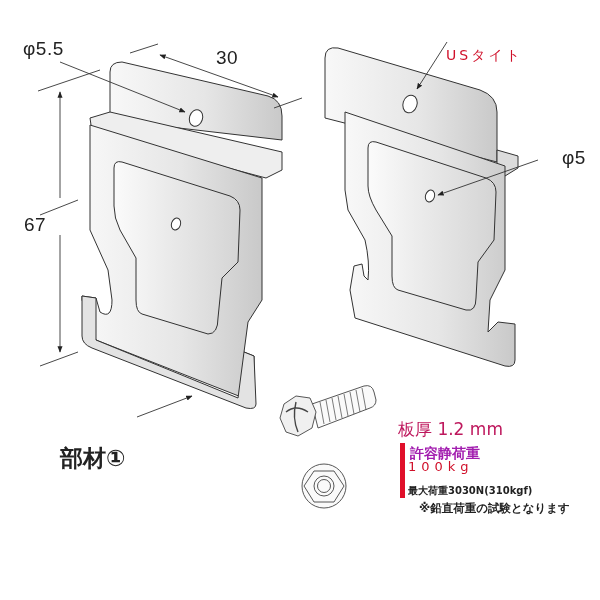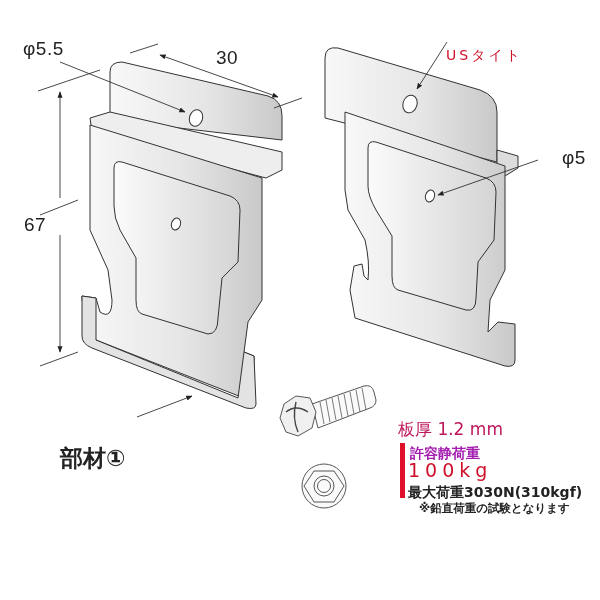--- a/index.html
+++ b/index.html
@@ -5,22 +5,22 @@
   html,body{margin:0;padding:0;background:#fff;}
   body{width:600px;height:600px;position:relative;overflow:hidden;font-family:"DejaVu Sans","Liberation Sans",sans-serif;}
   svg{position:absolute;left:0;top:0;}
   .lbl{position:absolute;color:#222;white-space:nowrap;line-height:1;}
   .dim{font-family:"Liberation Sans",sans-serif;font-size:19px;letter-spacing:0.5px;}
   .red{color:#d0102a;}
   .specs{position:absolute;left:398px;top:418px;}
   .thick{font-size:17px;color:#be185d;}
   .redbar{position:absolute;left:400px;top:443px;width:5px;height:55px;background:#e0102a;}
   .loadlbl{position:absolute;left:410px;top:445px;font-size:14px;font-weight:bold;color:#a21caf;}
-  .loadval{position:absolute;left:408px;top:459px;font-size:19px;color:#d0102a;letter-spacing:5px;}
-  .maxl{position:absolute;left:408px;top:484px;font-size:14px;color:#222;font-weight:bold;}
+  .loadval{position:absolute;left:408px;top:459px;font-size:13px;color:#d0102a;letter-spacing:5px;}
+  .maxl{position:absolute;left:408px;top:484px;font-size:10px;color:#222;font-weight:bold;}
   .note{position:absolute;left:419px;top:501px;font-size:11.5px;color:#222;font-weight:bold;}
 </style>
 </head>
 <body>
 
 <svg width="600" height="600" viewBox="0 0 600 600">
   <defs>
     <linearGradient id="metal" x1="0" y1="0" x2="1" y2="0">
       <stop offset="0" stop-color="#f8f8f8"></stop>
       <stop offset="0.55" stop-color="#e6e6e6"></stop>

